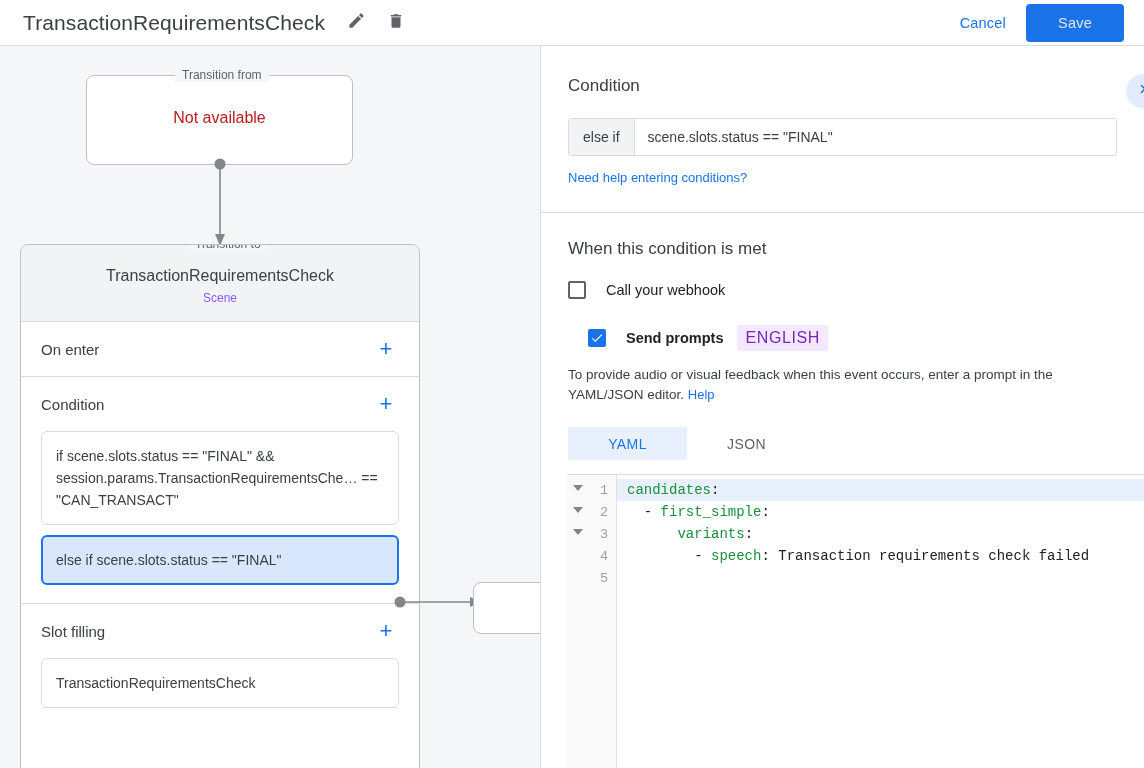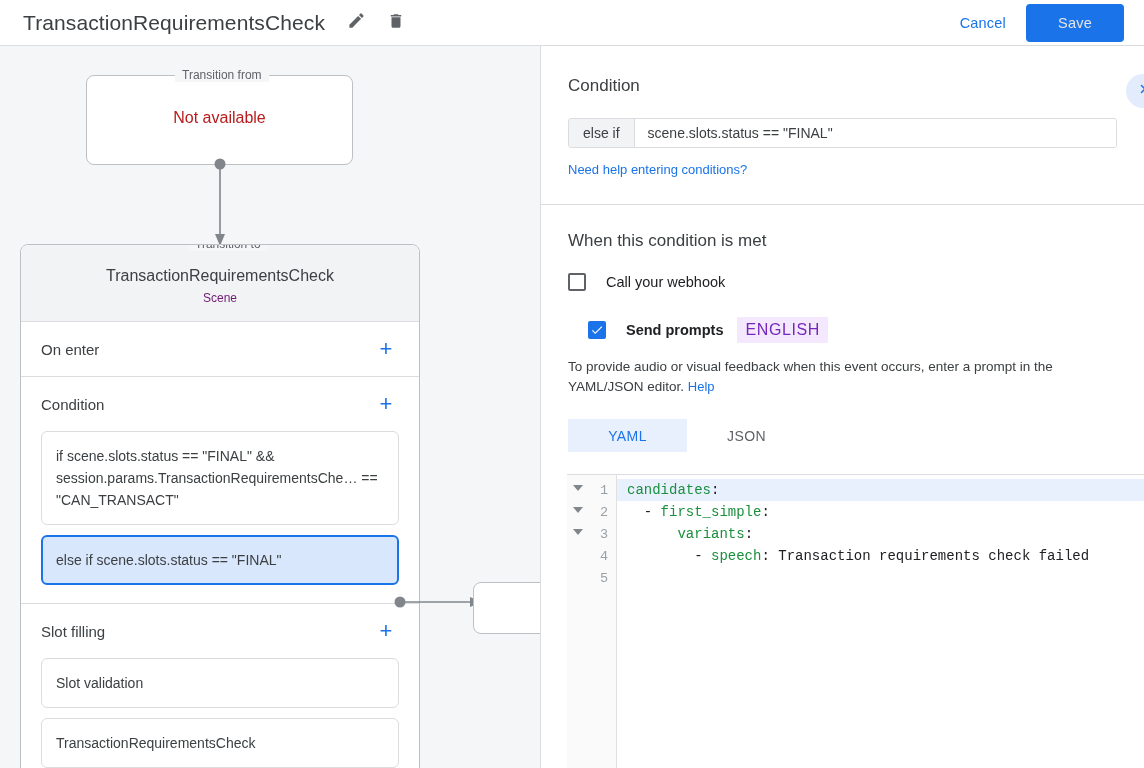--- a/index.html
+++ b/index.html
@@ -109,21 +109,21 @@
     overflow: hidden;
   }
   #card-to .gcard-legend { left: 167px; }
   .scene-head {
     background: #f1f3f4;
     border-bottom: 1px solid #dadce0;
     padding: 22px 0 16px;
     text-align: center;
   }
   .scene-head .scene-title { font-size: 16px; color: #3c4043; }
-  .scene-head .scene-sub   { font-size: 12px; color: #701a75; margin-top: 6px; }
+  .scene-head .scene-sub   { font-size: 12px; color: #8b5cf6; margin-top: 6px; }
 
   .section {
     border-bottom: 1px solid #dadce0;
     padding: 0 20px 0 20px;
   }
   .section:last-child { border-bottom: none; }
   .section-head {
     display: flex; align-items: center;
     height: 54px;
   }
@@ -176,21 +176,21 @@
   .panel-section { padding: 0 27px; }
   .panel-section.first { padding-top: 30px; padding-bottom: 26px; border-bottom: 1px solid #dadce0; }
   .panel-h {
     font-size: 17px; color: #3c4043;
     margin: 0 0 22px 0; font-weight: 400;
   }
   .cond-row {
     display: flex;
     border: 1px solid #dadce0;
     border-radius: 3px;
-    height: 30px;
+    height: 38px;
     overflow: hidden;
   }
   .cond-prefix {
     background: #f1f3f4;
     border-right: 1px solid #dadce0;
     padding: 0 14px;
     display: flex; align-items: center;
     font-size: 14px; color: #3c4043;
     white-space: nowrap;
   }
@@ -384,21 +384,20 @@
         </div>
         <div class="chip">if scene.slots.status == "FINAL" &amp;&amp; session.params.TransactionRequirementsChe… == "CAN_TRANSACT"</div>
         <div class="chip selected">else if scene.slots.status == "FINAL"</div>
       </div>
 
       <div class="section">
         <div class="section-head">
           <span class="sh-label">Slot filling</span>
           <span class="plus-btn">+</span>
         </div>
-        <div class="chip">Slot validation</div>
         <div class="chip">TransactionRequirementsCheck</div>
       </div>
     </div>
 
     <div class="edge-right">
       <svg width="90" height="16" viewBox="0 0 90 16">
         <circle cx="6" cy="8" r="5.5" fill="#80868b"></circle>
         <line x1="6" y1="8" x2="76" y2="8" stroke="#80868b" stroke-width="1.6"></line>
         <path d="M88 8 L76 3 L76 13 Z" fill="#80868b"></path>
       </svg>

